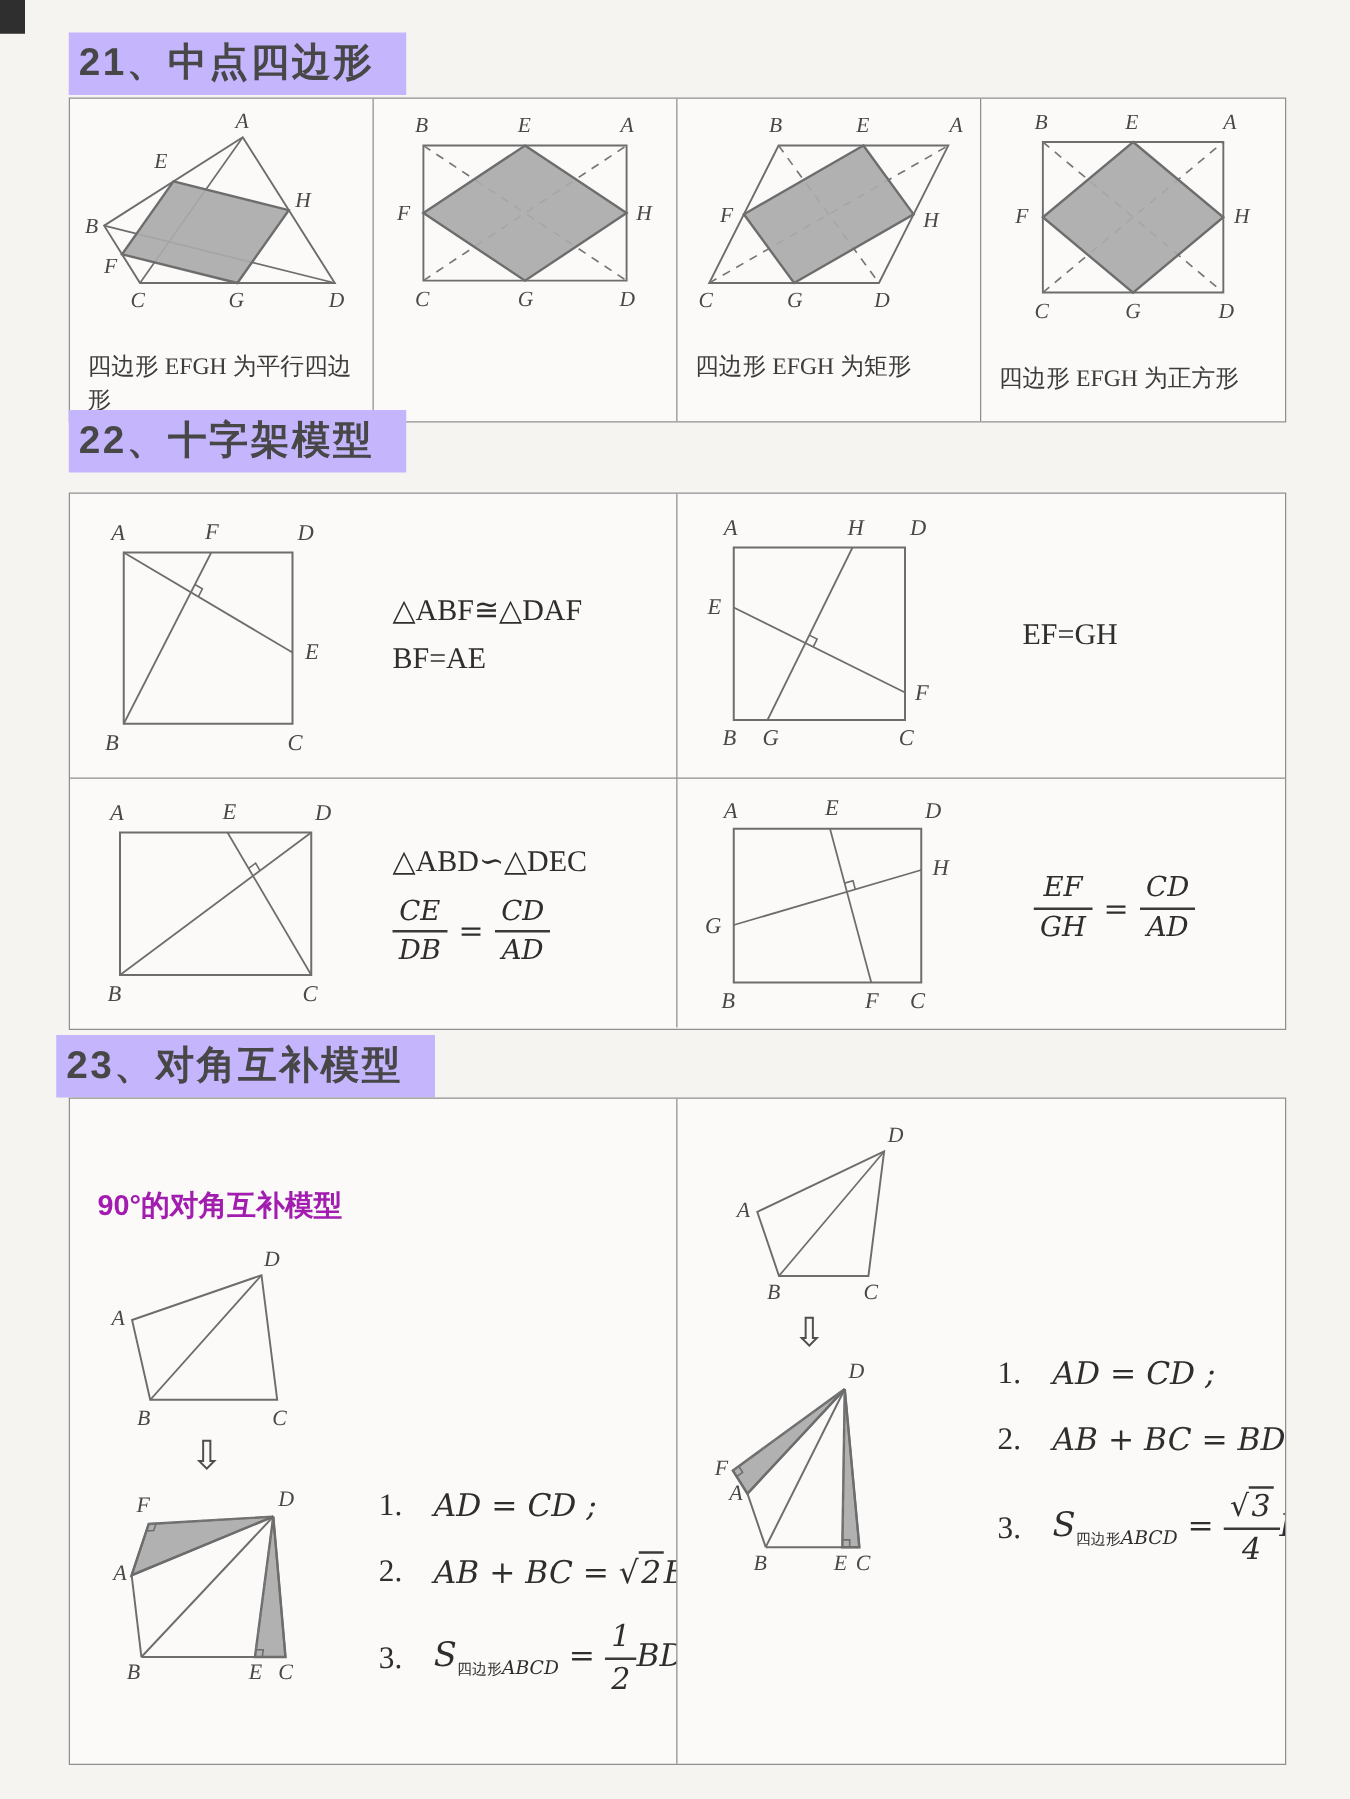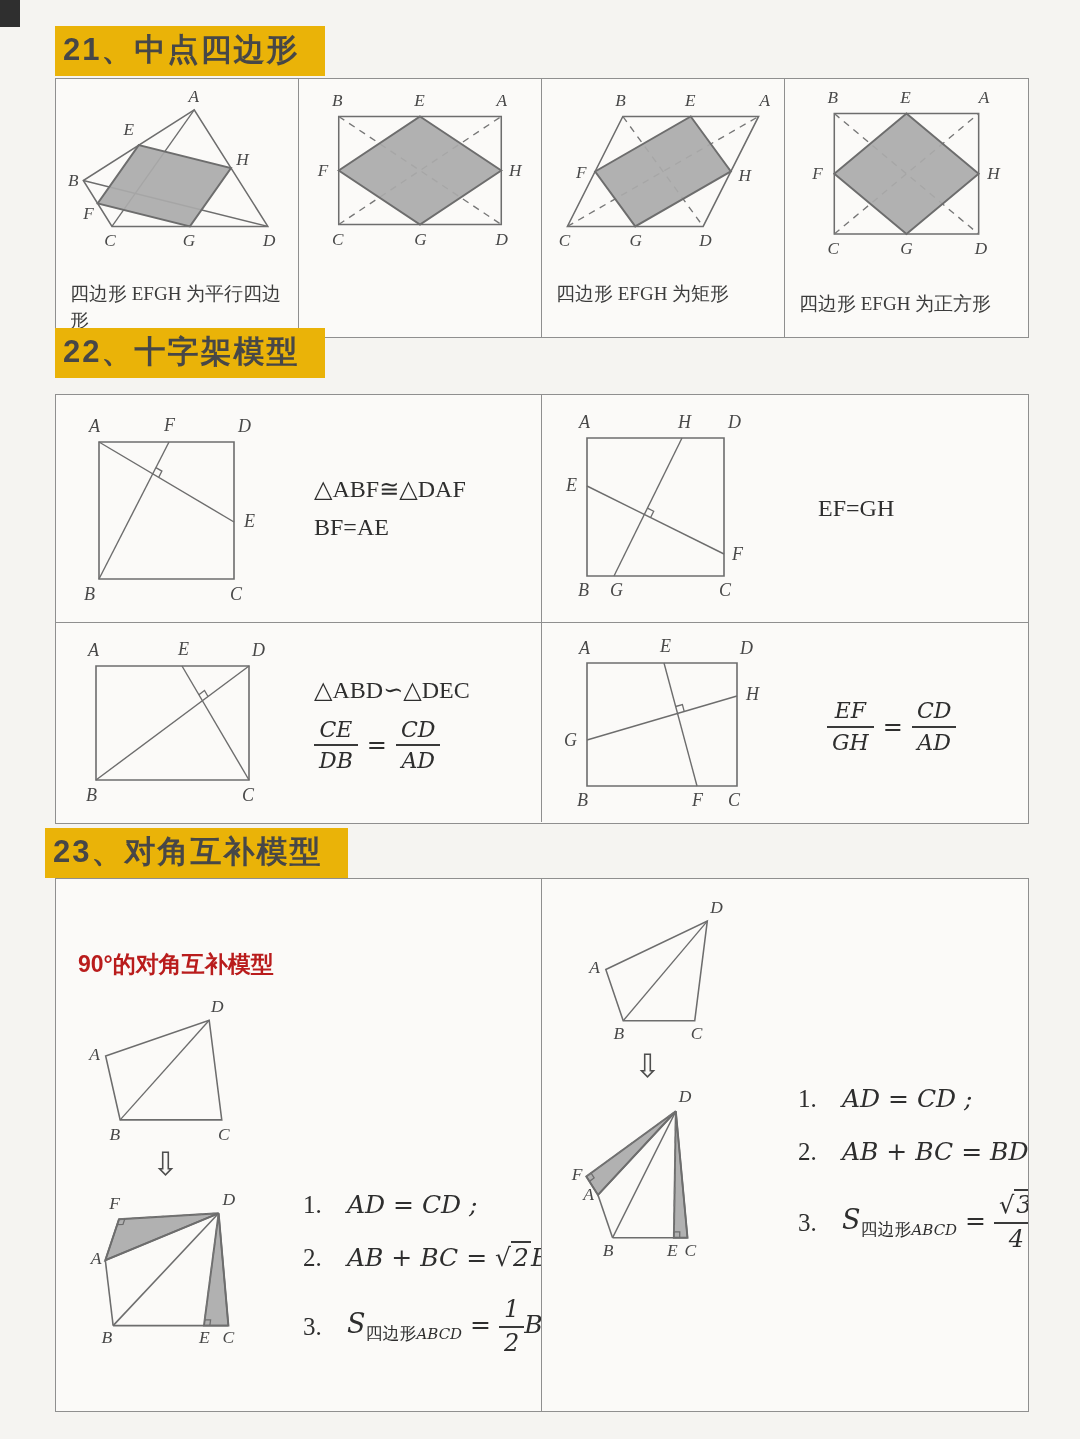--- a/index.html
+++ b/index.html
@@ -3,21 +3,21 @@
 <meta charset="utf-8">
 <style>
   html,body{margin:0;padding:0;}
   body{
     width:1080px;height:1439px;position:relative;overflow:hidden;
     background:#f5f4f1;font-family:"Liberation Sans",sans-serif;
   }
   .corner-mark{position:absolute;left:0;top:0;width:20px;height:27px;background:#2f2f2f;}
   .sec-title{
     position:absolute;display:inline-block;
-    background:#eab308;color:#474747;font-weight:bold;font-size:31px;
+    background:#c4b5fd;color:#474747;font-weight:bold;font-size:31px;
     padding:3px 26px 5px 8px;letter-spacing:2px;
     font-family:"Liberation Sans",sans-serif;
   }
   .grid{position:absolute;background:#fbfaf8;border:1.5px solid #8f8f8f;display:grid;}
   .t21{left:55px;top:78px;width:972px;height:258px;grid-template-columns:repeat(4,1fr);}
   .t21 .cell{padding:4px 6px;overflow:hidden;}
   .t21 .cell:not(:last-child){border-right:1.5px solid #8f8f8f;}
   .caption{
     font-family:"Liberation Serif",serif;font-size:19px;color:#3c3c3c;
     line-height:1.42;padding:2px 6px 0 8px;
@@ -40,30 +40,30 @@
 
   .m-block{}
   .m-line{font-family:"Liberation Serif","DejaVu Serif",serif;font-size:24px;color:#2e2e2e;line-height:1.55;}
   .frac-line{display:flex;align-items:center;margin-top:8px;}
   .frac{display:inline-block;text-align:center;vertical-align:middle;
         font-family:"DejaVu Serif",serif;font-style:italic;font-size:22px;color:#2e2e2e;line-height:1.15;}
   .frac .num{display:block;border-bottom:2px solid #3a3a3a;padding:0 5px 2px;}
   .frac .den{display:block;padding:2px 5px 0;}
   .feq{font-family:"DejaVu Serif",serif;font-size:24px;color:#2e2e2e;margin:0 9px;}
 
-  .sub-head{font-size:23px;font-weight:bold;color:#b91c1c;}
+  .sub-head{font-size:23px;font-weight:bold;color:#a21caf;}
   .arrow{font-family:"DejaVu Sans",sans-serif;font-size:32px;color:#4e4e4e;line-height:1;}
   .f-row{display:flex;align-items:center;margin-bottom:24px;}
   .f-no{font-family:"Liberation Serif",serif;font-size:25px;color:#2e2e2e;width:44px;flex:0 0 44px;}
   .f-math{font-family:"DejaVu Serif",serif;font-style:italic;font-size:25px;color:#2e2e2e;white-space:nowrap;}
   .rsym{font-style:normal;}
   .radicand{border-top:2px solid #3a3a3a;padding:0 2px;}
   .sS{font-size:27px;}
   .ssub{font-size:15px;vertical-align:-6px;}
-  .ssub .cn{font-style:normal;font-family:Liberation Sans, sans-serif;font-size:17px;}
+  .ssub .cn{font-style:normal;font-family:Liberation Sans, sans-serif;font-size:12px;}
 </style>
 </head>
 <body>
 
 <div class="corner-mark"></div>
 
 <div class="sec-title" style="left:55px;top:26px;">21、中点四边形</div>
 
 <div class="grid t21">
 

